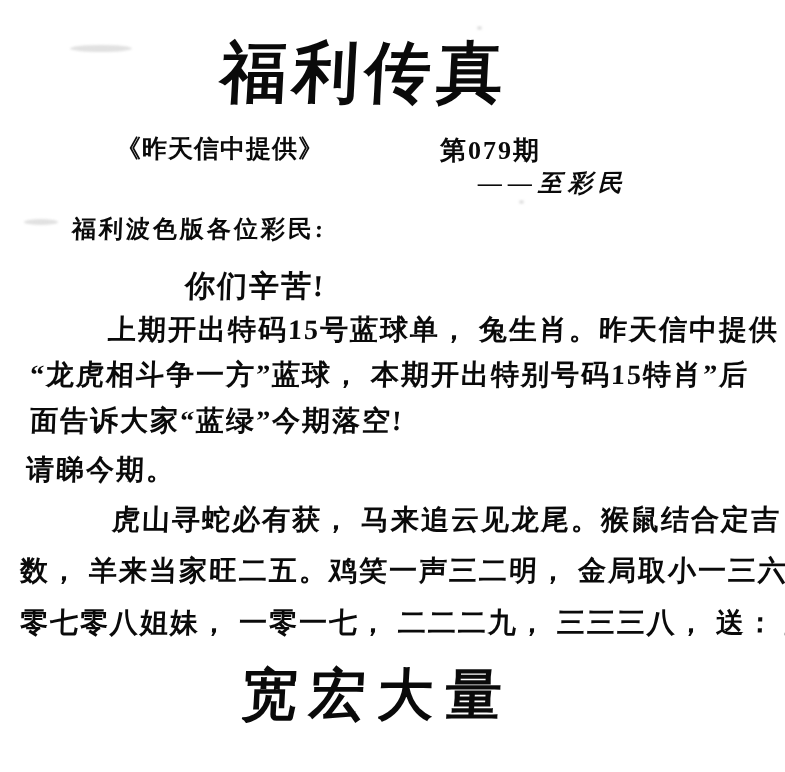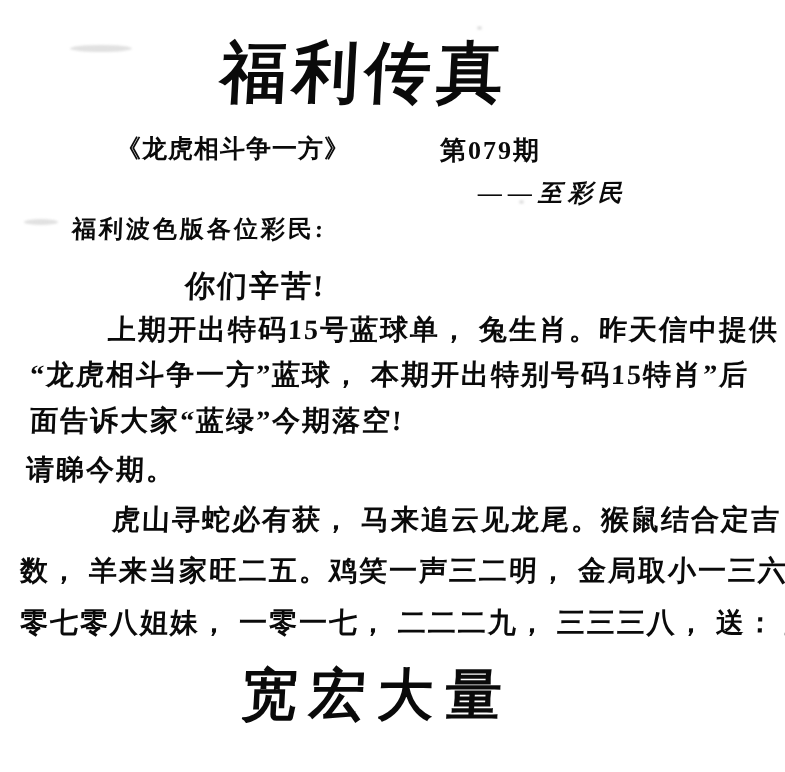--- a/index.html
+++ b/index.html
@@ -37,21 +37,21 @@
   }
   .subheader-issue {
     left: 440px;
     top: 133px;
     font-size: 26px;
     font-weight: 700;
     letter-spacing: 2px;
   }
   .signature {
     left: 478px;
-    top: 177px;
+    top: 167px;
     font-size: 24px;
     font-weight: 700;
     font-style: italic;
     letter-spacing: 6px;
   }
   .greeting {
     left: 72px;
     top: 213px;
     font-size: 24px;
     font-weight: 700;
@@ -97,21 +97,21 @@
   .smudge-c { left: 477px; top: 26px;  width: 5px;  height: 4px; }
   .smudge-d { left: 519px; top: 200px; width: 5px;  height: 4px; }
 </style>
 </head>
 <body>
 
 <div class="page">
 
   <div class="abs title">福利传真</div>
 
-  <div class="abs subheader-source">《龙虎相斗争一方》</div>
+  <div class="abs subheader-source">《昨天信中提供》</div>
   <div class="abs subheader-issue">第079期</div>
 
   <div class="abs signature">——至彩民</div>
 
   <div class="abs greeting">福利波色版各位彩民:</div>
 
   <div class="abs bodyline line-0">你们辛苦!</div>
   <div class="abs bodyline line-1">上期开出特码15号蓝球单， 兔生肖。昨天信中提供</div>
   <div class="abs bodyline line-2">“龙虎相斗争一方”蓝球， 本期开出特别号码15特肖”后</div>
   <div class="abs bodyline line-3">面告诉大家“蓝绿”今期落空!</div>

